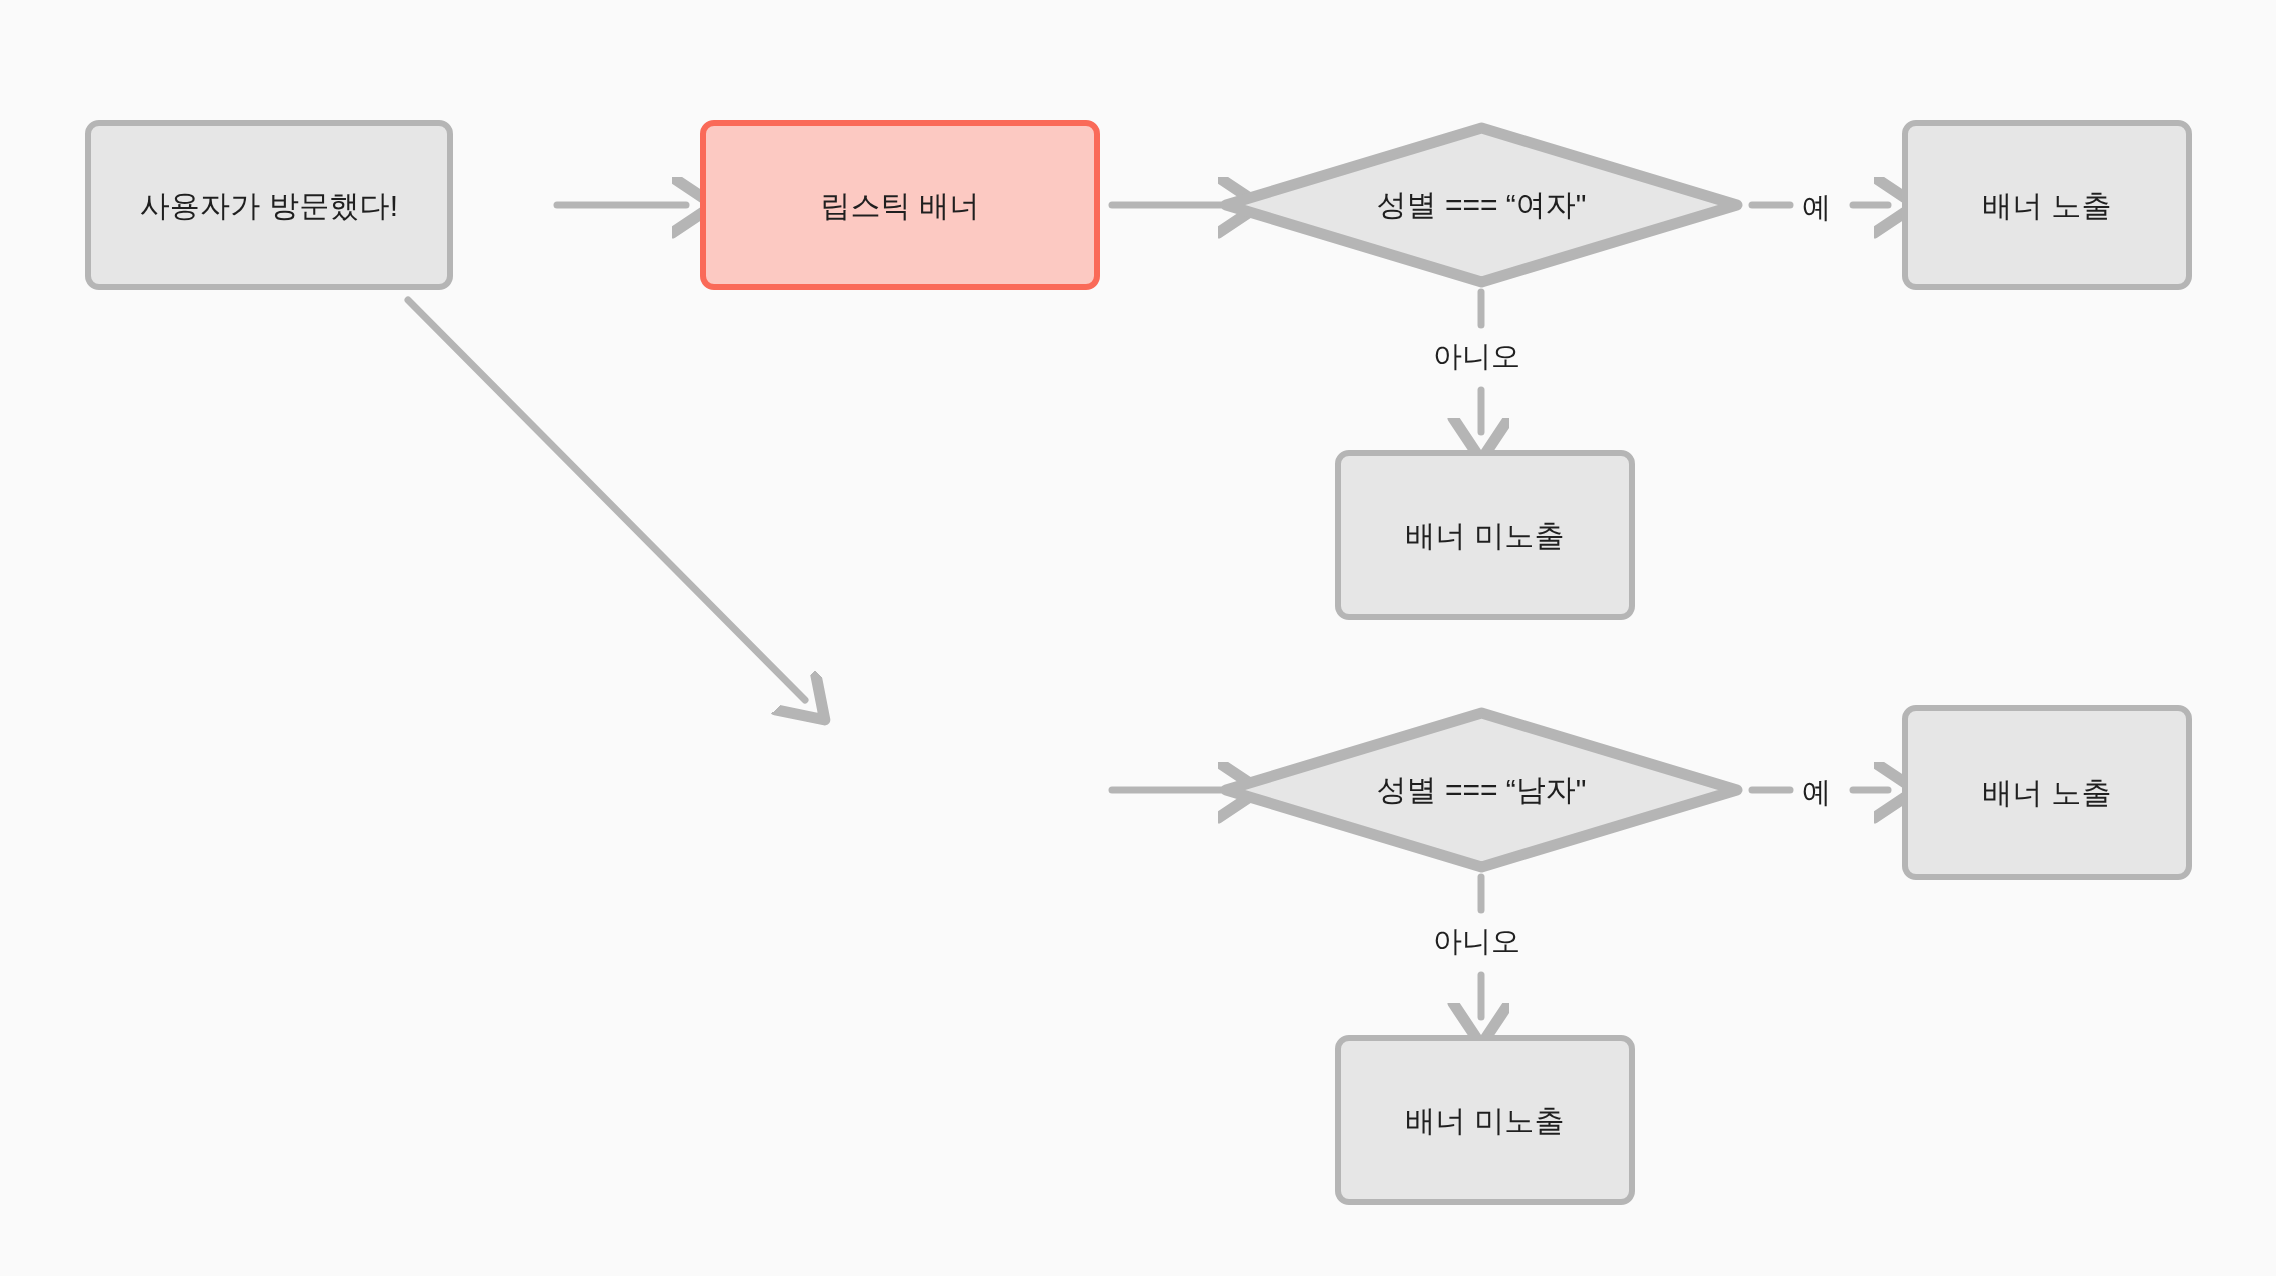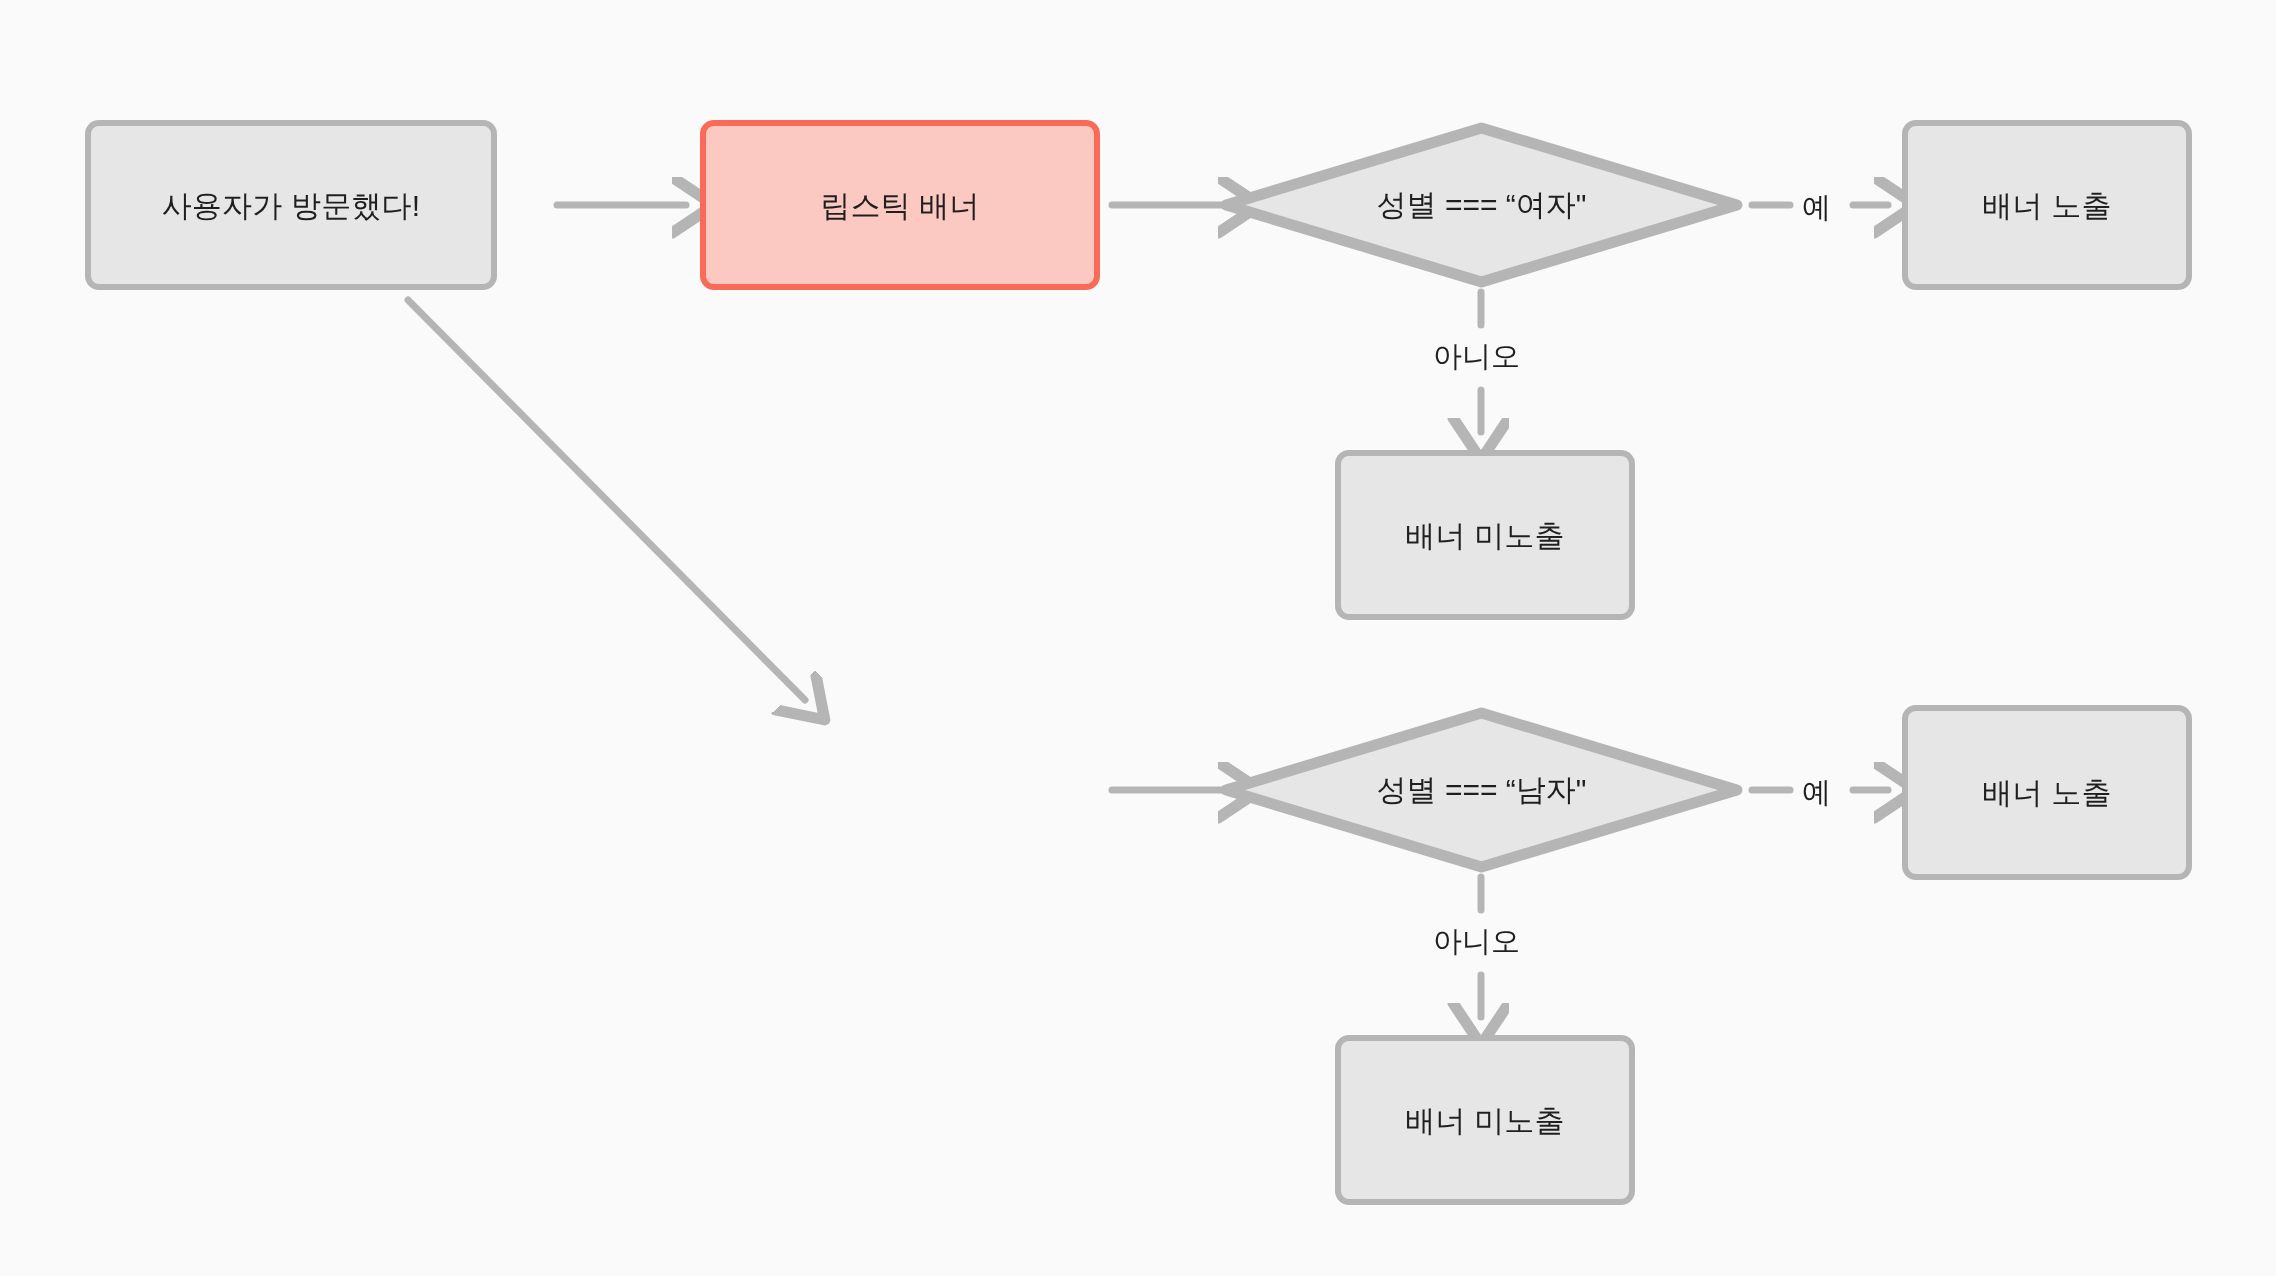--- a/index.html
+++ b/index.html
@@ -123,21 +123,21 @@
       <path d="M1752,790 L1790,790" stroke="#b5b5b5" stroke-width="7" fill="none" stroke-linecap="round"></path>
       <path d="M1853,790 L1888,790" stroke="#b5b5b5" stroke-width="7" fill="none" stroke-linecap="round" marker-end="url(#ah)"></path>
     </g>
 
     <g>
       <path d="M1481,877 L1481,910" stroke="#b5b5b5" stroke-width="7" fill="none" stroke-linecap="round"></path>
       <path d="M1481,975 L1481,1017" stroke="#b5b5b5" stroke-width="7" fill="none" stroke-linecap="round" marker-end="url(#ah)"></path>
     </g>
   </svg>
 
-  <div class="node node-gray" style="left:85px; top:120px; width:412px; height:170px;">
+  <div class="node node-gray" style="left:85px; top:120px; width:368px; height:170px;">
     <span>사용자가 방문했다!</span>
   </div>
 
   <div class="node node-red" style="left:700px; top:120px; width:400px; height:170px;">
     <span>립스틱 배너</span>
   </div>
 
   <div class="diamond-wrap" style="left:1218px; top:120px; width:527px; height:170px;">
     <svg width="527" height="170" viewBox="0 0 527 170" xmlns="http://www.w3.org/2000/svg">
       <path d="M263.5,8 L519,85 L263.5,162 L8,85 Z" fill="#e6e6e6" stroke="#b5b5b5" stroke-width="11" stroke-linejoin="round"></path>

